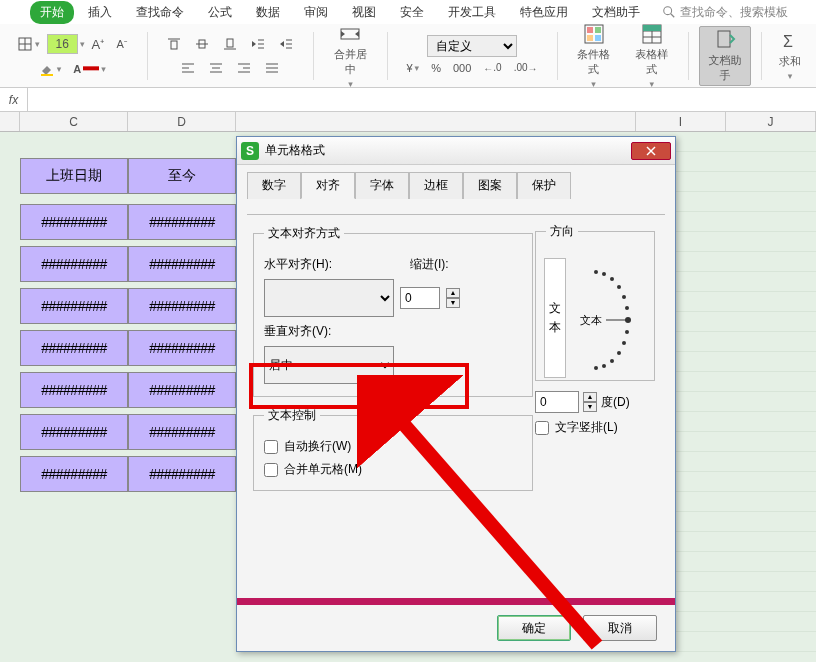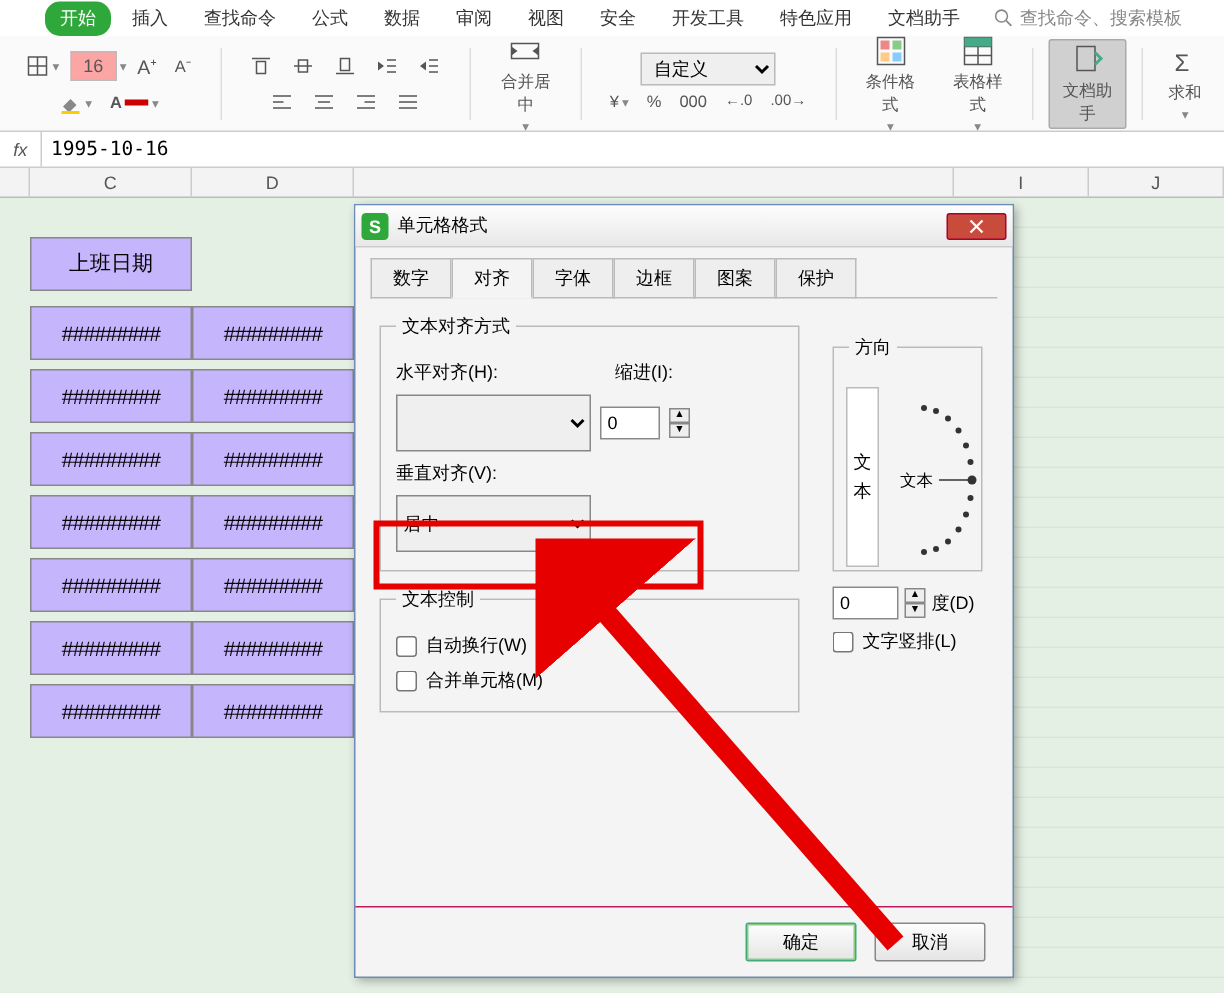--- a/index.html
+++ b/index.html
@@ -47,47 +47,47 @@
 
 .dialog { position: absolute; left: 236px; top: 136px; width: 440px; height: 516px; background: #f4f4f4; border: 1px solid #6b8bb5; box-shadow: 2px 2px 6px rgba(0,0,0,0.3); display: flex; flex-direction: column; }
 .titlebar { height: 28px; background: linear-gradient(#fdfdfd,#e8e8e8); border-bottom: 1px solid #ccc; display: flex; align-items: center; padding: 0 4px; }
 .titlebar-icon { width: 18px; height: 18px; background: #2ea83a; border-radius: 3px; display: flex; align-items:center; justify-content:center; color:#fff; font-size:12px; font-weight:bold; margin-right: 6px;}
 .titlebar-title { font-size: 12px; flex: 1; }
 .close-btn { width: 40px; height: 18px; background: #c94b3c; border: 1px solid #a03; color: #fff; font-size: 12px; display:flex; align-items:center; justify-content:center; border-radius:2px; }
 
 .dlg-tabs { display: flex; padding: 6px 10px 0; gap: 0; font-size: 12px; }
 .dlg-tab { padding: 4px 14px; border: 1px solid #bbb; border-bottom: none; background: #eee; position: relative; top: 1px; cursor: pointer; }
 .dlg-tab.active { background: #f4f4f4; border-bottom: 1px solid #f4f4f4; z-index: 2; }
-.dlg-body { flex: 1; border-top: 1px solid #bbb; margin: 0 10px; padding: 10px 6px; font-size: 12px; position: relative; }
+.dlg-body { flex: 1; border-top: 1px solid #bbb; margin: 16px 10px; padding: 10px 6px; font-size: 12px; position: relative; }
 
 fieldset { border: 1px solid #bbb; padding: 8px 10px 12px; margin-bottom: 10px; }
 legend { font-size: 12px; padding: 0 4px; }
 .form-row { display: flex; align-items: center; gap: 6px; margin-top: 6px; }
 .form-row label { min-width: 80px; }
 select.combo { width: 130px; height: 38px; border: 1px solid #888; font-size: 12px; }
 input.spin { width: 40px; height: 22px; border: 1px solid #888; font-size: 12px; padding: 0 4px; }
 .spin-btns { display:flex; flex-direction:column; }
 .spin-btns button { width:14px; height:10px; font-size:7px; line-height:6px; border:1px solid #888; background:#eee; padding:0;}
 .chk-row { display: flex; align-items: center; gap: 6px; margin-top: 6px; }
 .chk-row input { width: 14px; height: 14px; }
 
 
-.direction-panel { position: absolute; right: 10px; top: 24px; width: 100px; }
+.direction-panel { position: absolute; right: 10px; top: 8px; width: 120px; }
 .direction-panel fieldset { height: 158px; position: relative; }
 .orient-box { position: absolute; left:8px; top:18px; width: 22px; height: 120px; border:1px solid #bbb; display:flex; flex-direction:column; align-items:center; justify-content:center; font-size:12px; gap:2px; background:#fff;}
 .orient-dial { position: absolute; left: 38px; top: 16px; width: 72px; height: 124px; }
 .dial-dots circle { fill: #333; }
 .dial-center { fill: #b02020; }
 .deg-row { display:flex; align-items:center; gap:4px; margin-top: 4px; }
 .deg-row input { width: 44px; }
 
 .highlight-box { position:absolute; border: 4px solid #e60000; pointer-events: none; }
 .arrow-svg { position:absolute; pointer-events:none; }
 
-.dlg-buttons { display:flex; justify-content:flex-end; gap: 12px; padding: 10px 18px; border-top: 1px solid #be185d; }
+.dlg-buttons { display:flex; justify-content:flex-end; gap: 12px; padding: 10px 18px; border-top: 7px solid #be185d; }
 .dlg-buttons button { width: 74px; height: 26px; border: 1px solid #888; background: linear-gradient(#fdfdfd,#e5e5e5); font-size: 12px; border-radius: 2px;}
 .dlg-buttons button.primary { border: 1px solid #4a7; box-shadow: 0 0 0 1px #8c8 inset; }
 </style>
 </head>
 <body>
 
 <div class="ribbon-tabs">
   <span class="ribbon-tab active">开始</span>
   <span class="ribbon-tab">插入</span>
   <span class="ribbon-tab">查找命令</span>
@@ -112,21 +112,21 @@
   <div class="rgroup">
     <div class="rgroup-row">
       <button class="rbtn">
           <svg viewBox="0 0 16 16">
             <rect x="2" y="2" width="12" height="12" fill="none" stroke="#555"></rect>
             <line x1="2" y1="8" x2="14" y2="8" stroke="#555"></line>
             <line x1="8" y1="2" x2="8" y2="14" stroke="#555"></line>
           </svg>
           <span class="caret">▾</span>
         </button>
-      <span style="border:1px solid #bbb; padding:2px 8px; font-size:12px; background:#fca5a5;">16</span>
+      <span style="border:1px solid #bbb; padding:2px 8px; font-size:12px; background:#bef264;">16</span>
       <span class="caret">▾</span>
       <button class="rbtn">
           <span style="font-size:13px;">A⁺</span>
         </button>
       <button class="rbtn">
           <span style="font-size:11px;">A⁻</span>
         </button>
     </div>
     <div class="rgroup-row">
       <button class="rbtn">
@@ -283,21 +283,20 @@
     <svg viewBox="0 0 22 22">
         <text x="4" y="17" font-size="16" fill="#555">Σ</text>
       </svg>
     <span>求和</span>
       <span class="caret">▾</span>
   </button>
 </div>
 
 <div class="formula-bar">
   <div class="fx-label">fx</div>
-  <input class="formula-input" value="1995-10-16" style="">
 </div>
 
 <div class="sheet-area">
   <div class="col-headers">
     <div class="col-h w-rowhdr"></div>
     <div class="col-h w-c">C</div>
     <div class="col-h w-d">D</div>
     <div class="col-h" style="flex:1;"></div>
     <div class="col-h" style="width:90px;">I</div>
     <div class="col-h" style="width:90px;">J</div>
@@ -330,20 +329,21 @@
         <div class="light-row"></div>
         <div class="light-row"></div>
         <div class="light-row"></div>
       <div class="light-row"></div>
         <div class="light-row"></div>
         <div class="light-row"></div>
     </div>
     <div style="height:26px;"></div>
     <div class="row" style="margin-left:20px;">
       <div class="cell header-cell w-c">上班日期</div>
+      <div class="cell header-cell w-d">至今</div>
     </div>
     <div style="height:10px;"></div>
     <div id="rows-container">
         <div class="row" style="margin-left: 20px;">
           <div class="cell hash w-c">#########</div>
           <div class="cell hash w-d">#########</div>
         </div>
         <div style="height: 6px;"></div>
         <div class="row" style="margin-left: 20px;">
           <div class="cell hash w-c">#########</div>

